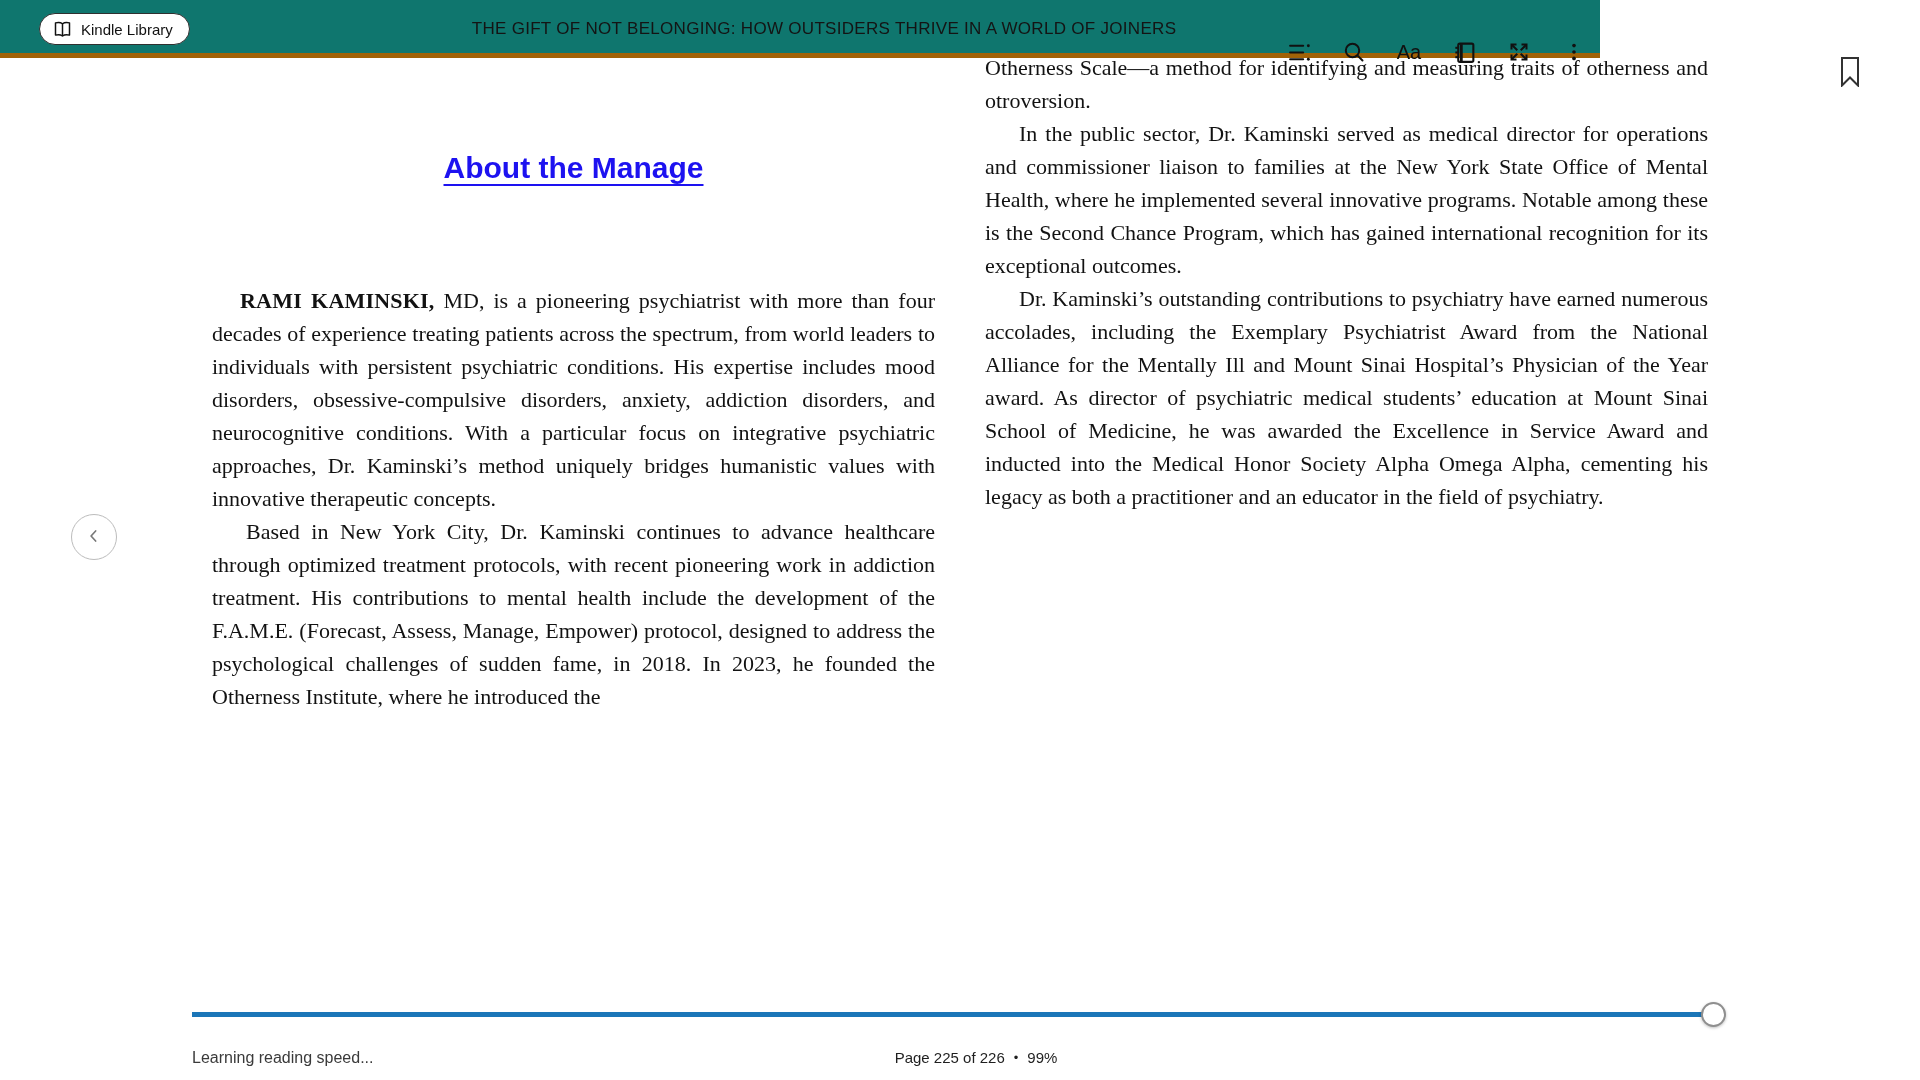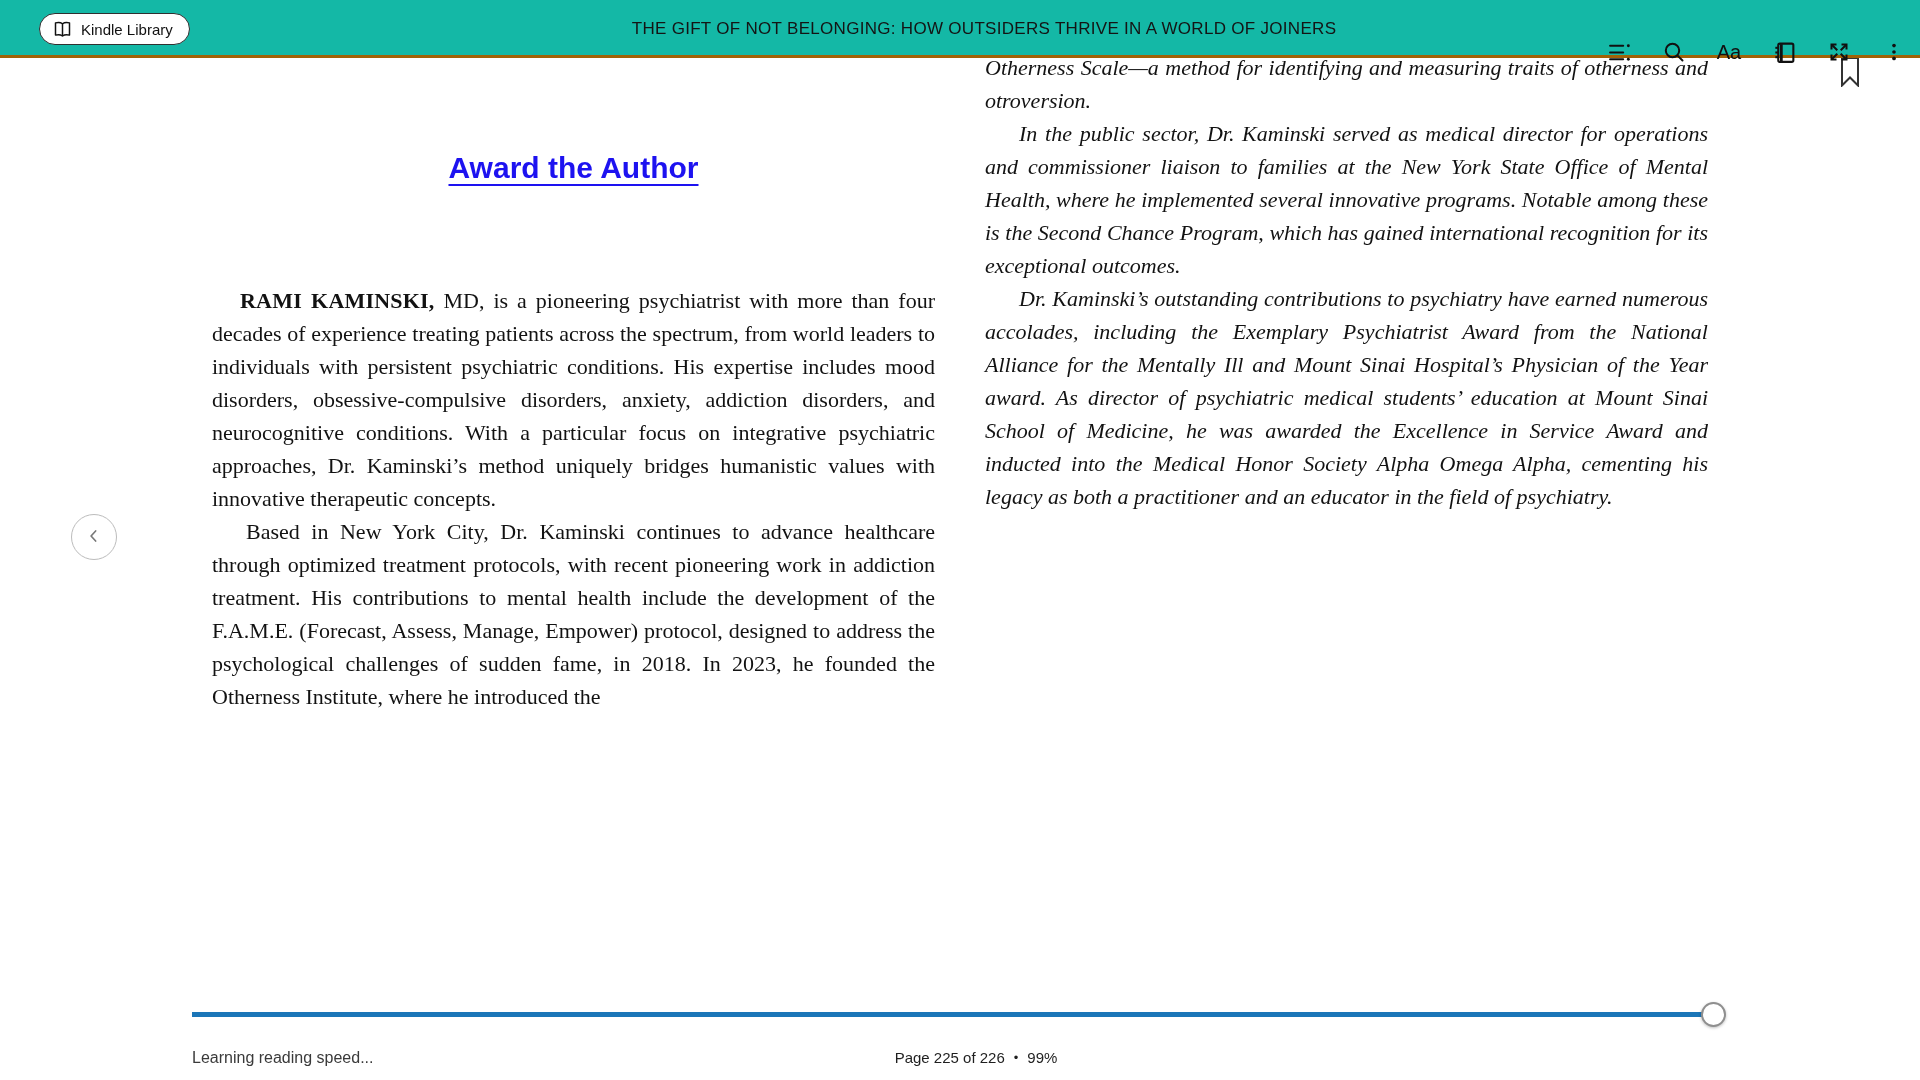--- a/index.html
+++ b/index.html
@@ -5,22 +5,22 @@
   :root{
     --link-blue:#1d12f0;
     --progress-blue:#1b76b8;
   }
   *{margin:0;padding:0;box-sizing:border-box;}
   html,body{width:1920px;height:1080px;background:#fff;overflow:hidden;
     font-family:"Liberation Sans",sans-serif;color:#121212;}
   .stage{position:absolute;inset:0;width:1920px;height:1080px;background:#fff;}
 
   
-  .header{position:absolute;top:0;left:0;width:1920px;height:58px;background:#14b8a6;
-    border-bottom:3px solid #a16207;z-index:5;}
+  .header{position:absolute;top:0;left:0;width:1600px;height:58px;background:#0f766e;
+    border-bottom:5px solid #a16207;z-index:5;}
   .library-btn{position:absolute;left:39px;top:13px;height:32px;display:flex;align-items:center;
     gap:8px;padding:0 16px 0 12px;background:#fff;border:1px solid #303030;border-radius:17px;
     font-size:15px;color:#111;cursor:pointer;}
   .library-btn svg{display:block;}
   .book-title{position:absolute;left:0;top:0;width:100%;height:58px;display:flex;
     align-items:center;justify-content:center;font-size:17px;letter-spacing:.3px;color:#141414;
     pointer-events:none;padding-left:48px;}
   .toolbar{position:absolute;right:12px;top:8px;height:58px;display:flex;align-items:flex-end;gap:27px;}
   .tool-btn{width:28px;height:28px;display:flex;align-items:center;justify-content:center;
     background:none;border:none;cursor:pointer;color:#111;}
@@ -29,21 +29,21 @@
   .bookmark{position:absolute;right:60px;top:57px;width:20px;height:30px;cursor:pointer;}
 
   
   .chapter-heading{position:absolute;left:212px;top:151px;width:723px;text-align:center;}
   .chapter-heading a{font-family:"Liberation Sans",sans-serif;font-size:30px;font-weight:600;
     color:var(--link-blue);text-decoration:underline;text-underline-offset:6px;
     text-decoration-thickness:2px;cursor:pointer;}
   .col{position:absolute;width:723px;font-family:"Liberation Serif",serif;font-size:22px;
     line-height:33px;text-align:justify;color:#121212;}
   .col-left{left:212px;top:284px;}
-  .col-right{left:985px;top:51px;font-style:italic;}
+  .col-right{left:985px;top:51px;}
   .para{margin:0;}
   .para.indent{text-indent:34px;}
   .para b{font-weight:700;letter-spacing:.2px;margin-left:28px;}
 
   
   .nav-prev{position:absolute;left:71px;top:514px;width:46px;height:46px;border-radius:50%;
     border:1px solid #bcbcbc;background:#fff;display:flex;align-items:center;justify-content:center;
     cursor:pointer;}
 
   
@@ -135,21 +135,21 @@
     </div>
   </div>
 
   <div class="bookmark">
     <svg width="20" height="30" viewBox="0 0 20 30" fill="none" stroke="#333" stroke-width="2" stroke-linejoin="miter">
       <path d="M2 1 H18 V28.5 L10 20.5 L2 28.5 Z"></path>
     </svg>
   </div>
 
   <div class="chapter-heading">
-    <a>Award the Author</a>
+    <a>About the Manage</a>
   </div>
 
   <div class="col col-left">
       <p class="para"><b>RAMI KAMINSKI,</b><span> MD, is a pioneering psychiatrist with more than four decades of experience treating patients across the spectrum, from world leaders to individuals with persistent psychiatric conditions. His expertise includes mood disorders, obsessive-compulsive disorders, anxiety, addiction disorders, and neurocognitive conditions. With a particular focus on integrative psychiatric approaches, Dr. Kaminski’s method uniquely bridges humanistic values with innovative therapeutic concepts.</span></p>
       <p class="para indent"><span>Based in New York City, Dr. Kaminski continues to advance healthcare through optimized treatment protocols, with recent pioneering work in addiction treatment. His contributions to mental health include the development of the F.A.M.E. (Forecast, Assess, Manage, Empower) protocol, designed to address the psychological challenges of sudden fame, in 2018. In 2023, he founded the Otherness Institute, where he introduced the</span></p>
     </div>
   <div class="col col-right">
       <p class="para"><span>Otherness Scale—a method for identifying and measuring traits of otherness and otroversion.</span></p>
       <p class="para indent"><span>In the public sector, Dr. Kaminski served as medical director for operations and commissioner liaison to families at the New York State Office of Mental Health, where he implemented several innovative programs. Notable among these is the Second Chance Program, which has gained international recognition for its exceptional outcomes.</span></p>
       <p class="para indent"><span>Dr. Kaminski’s outstanding contributions to psychiatry have earned numerous accolades, including the Exemplary Psychiatrist Award from the National Alliance for the Mentally Ill and Mount Sinai Hospital’s Physician of the Year award. As director of psychiatric medical students’ education at Mount Sinai School of Medicine, he was awarded the Excellence in Service Award and inducted into the Medical Honor Society Alpha Omega Alpha, cementing his legacy as both a practitioner and an educator in the field of psychiatry.</span></p>

